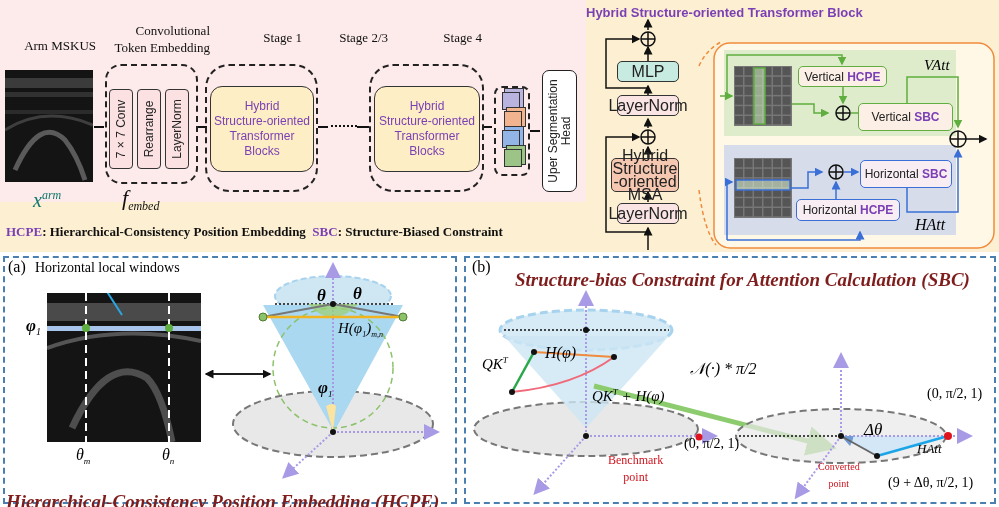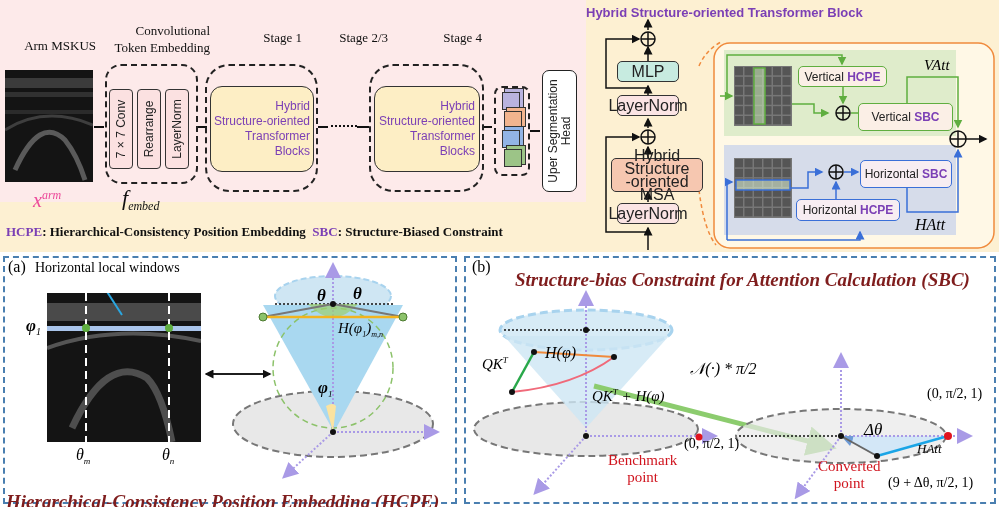--- a/index.html
+++ b/index.html
@@ -7,21 +7,21 @@
   .abs{position:absolute;}
   .serif{font-family:"Liberation Serif",serif;}
   .top-bg{left:0;top:0;width:586px;height:202px;background:#fdeaea;}
   .legend-bg{left:0;top:202px;width:586px;height:50px;background:#fdf0d2;}
   .block-bg{left:586px;top:0;width:413px;height:252px;background:#fdf0d2;}
   .cap{font-family:"Liberation Serif",serif;font-size:13px;color:#111;text-align:right;}
   .us{background:#111;overflow:hidden;}
   .dashbox{border:2px dashed #222;border-radius:16px;box-sizing:border-box;}
   .vbox{border:1.5px solid #333;border-radius:4px;background:#fbe1e1;box-sizing:border-box;display:flex;align-items:center;justify-content:center;}
   .vbox span{transform:rotate(-90deg);white-space:nowrap;font-size:12px;color:#222;}
-  .hsb{background:#fdeec5;border:1.5px solid #333;border-radius:12px;box-sizing:border-box;display:flex;align-items:center;justify-content:center;text-align:right;color:#7b3fb5;font-size:12px;line-height:15px;}
+  .hsb{background:#fdeec5;border:1.5px solid #333;border-radius:12px;box-sizing:border-box;display:flex;align-items:center;justify-content:center;text-align:center;color:#7b3fb5;font-size:12px;line-height:15px;}
   .arrow{height:0;border-top:2px solid #111;}
   .legend-text{font-family:"Liberation Serif",serif;font-weight:bold;font-size:13px;color:#111;}
   .purple{color:#7b3fb5;}
   .rbox{border:1.5px solid #333;border-radius:5px;box-sizing:border-box;display:flex;align-items:center;justify-content:center;font-size:16px;color:#222;text-align:center;line-height:13px;}
   .gbox{border:1.5px solid #5fae3f;border-radius:5px;background:#fbefe6;box-sizing:border-box;display:flex;align-items:center;justify-content:center;font-size:12px;color:#222;}
   .bbox{border:1.5px solid #3a6fd8;border-radius:5px;background:#f7edf2;box-sizing:border-box;display:flex;align-items:center;justify-content:center;font-size:12px;color:#222;}
   .panel{border:2px dashed #4a7fb0;box-sizing:border-box;}
   .italic-title{font-family:"Liberation Serif",serif;font-style:italic;font-weight:bold;font-size:19px;color:#7f1d1d;white-space:nowrap;margin-top:11px;}
 </style>
 </head>
@@ -35,21 +35,21 @@
 <div class="abs us" style="left:5px;top:70px;width:88px;height:112px;">
   <svg width="88" height="112">
     <rect width="88" height="112" fill="#141414"></rect>
     <rect x="0" y="8" width="88" height="10" fill="#555" opacity=".6"></rect>
     <rect x="0" y="22" width="88" height="5" fill="#444" opacity=".6"></rect>
     <rect x="0" y="40" width="88" height="4" fill="#3a3a3a" opacity=".6"></rect>
     <path d="M10 100 Q35 45 60 70 Q72 85 80 110" stroke="#777" stroke-width="5" fill="none" opacity=".7"></path>
     <path d="M0 60 Q40 35 88 55" stroke="#505050" stroke-width="3" fill="none" opacity=".7"></path>
   </svg>
 </div>
-<div class="abs serif" style="left:33px;top:188px;font-size:20px;font-style:italic;color:#ec4899;"><span>x</span><sup style="font-size:12px;">arm</sup></div>
+<div class="abs serif" style="left:33px;top:188px;font-size:20px;font-style:italic;color:#0f766e;"><span>x</span><sup style="font-size:12px;">arm</sup></div>
 <div class="abs arrow" style="left:94px;top:126px;width:10px;"></div>
 
 <div class="abs cap" style="left:100px;top:22px;width:110px;line-height:17px;">
     <div>Convolutional</div>
     <div>Token Embedding</div>
   </div>
 <div class="abs dashbox" style="left:105px;top:64px;width:93px;height:120px;"></div>
 <div class="abs vbox" style="left:109px;top:89px;width:24px;height:80px;">
     <span>7 × 7 Conv</span>
   </div>
@@ -256,21 +256,21 @@
     <line x1="250" y1="165" x2="250" y2="179" stroke="#111" stroke-width="1.5"></line>
 
   <circle cx="372" cy="139" r="8" fill="none" stroke="#111" stroke-width="1.5"></circle>
   <line x1="364" y1="139" x2="380" y2="139" stroke="#111" stroke-width="1.5"></line>
     <line x1="372" y1="131" x2="372" y2="147" stroke="#111" stroke-width="1.5"></line>
   <line x1="380" y1="139" x2="400" y2="139" stroke="#111" stroke-width="1.5" marker-end="url(#ak)"></line>
 </svg>
 
 <div class="abs rbox" style="left:617px;top:61px;width:62px;height:21px;background:#c7ebe0;">MLP</div>
 <div class="abs rbox" style="left:617px;top:95px;width:62px;height:21px;background:#fbe4e4;">LayerNorm</div>
-<div class="abs rbox" style="left:611px;top:158px;width:92px;height:34px;background:#f6c7b0;">
+<div class="abs rbox" style="left:611px;top:158px;width:68px;height:34px;background:#f6c7b0;">
     <div>
       <div>Hybrid Structure</div>
       <div>-oriented MSA</div>
     </div>
   </div>
 <div class="abs rbox" style="left:617px;top:203px;width:62px;height:21px;background:#fbe4e4;">LayerNorm</div>
 
 <div class="abs gbox" style="left:798px;top:66px;width:89px;height:21px;"><span>Vertical </span>&nbsp;<b class="purple">HCPE</b></div>
 <div class="abs gbox" style="left:858px;top:103px;width:95px;height:28px;"><span>Vertical </span>&nbsp;<b class="purple">SBC</b></div>
 <div class="abs bbox" style="left:860px;top:160px;width:92px;height:28px;"><span>Horizontal </span>&nbsp;<b class="purple">SBC</b></div>
@@ -379,24 +379,24 @@
   <circle cx="377" cy="180" r="3" fill="#111"></circle>
     <circle cx="413" cy="200" r="3" fill="#111"></circle>
   <circle cx="484" cy="180" r="4" fill="#e0141e"></circle>
 </svg>
 
 <div class="abs serif" style="left:545px;top:344px;font-size:16px;font-style:italic;">H(φ)</div>
 <div class="abs serif" style="left:482px;top:355px;font-size:15px;font-style:italic;"><span>QK</span><sup style="font-size:9px;">T</sup></div>
 <div class="abs serif" style="left:544px;top:387px;font-size:15px;font-style:italic;margin-left:48px;"><span>QK</span><sup style="font-size:9px;">T</sup><span> + H(φ)</span></div>
 <div class="abs serif" style="left:690px;top:360px;font-size:16px;font-style:italic;">𝒩(·) * π/2</div>
 <div class="abs serif" style="left:684px;top:436px;font-size:14px;">(0, π/2, 1)</div>
-<div class="abs serif" style="left:608px;top:452px;font-size:15px;color:#d0141e;text-align:center;line-height:17px;">
+<div class="abs serif" style="left:608px;top:452px;font-size:12px;color:#d0141e;text-align:center;line-height:17px;">
     <div>Benchmark</div>
     <div>point</div>
   </div>
 <div class="abs serif" style="left:927px;top:386px;font-size:14px;">(0, π/2, 1)</div>
 <div class="abs serif" style="left:864px;top:420px;font-size:17px;font-style:italic;">Δθ</div>
 <div class="abs serif" style="left:917px;top:441px;font-size:13px;font-style:italic;">HAtt</div>
-<div class="abs serif" style="left:818px;top:458px;font-size:15px;color:#d0141e;text-align:center;line-height:17px;">
+<div class="abs serif" style="left:818px;top:458px;font-size:10px;color:#d0141e;text-align:center;line-height:17px;">
     <div>Converted</div>
     <div>point</div>
   </div>
 <div class="abs serif" style="left:888px;top:475px;font-size:14px;">(9 + Δθ, π/2, 1)</div>
 
 </body></html>

